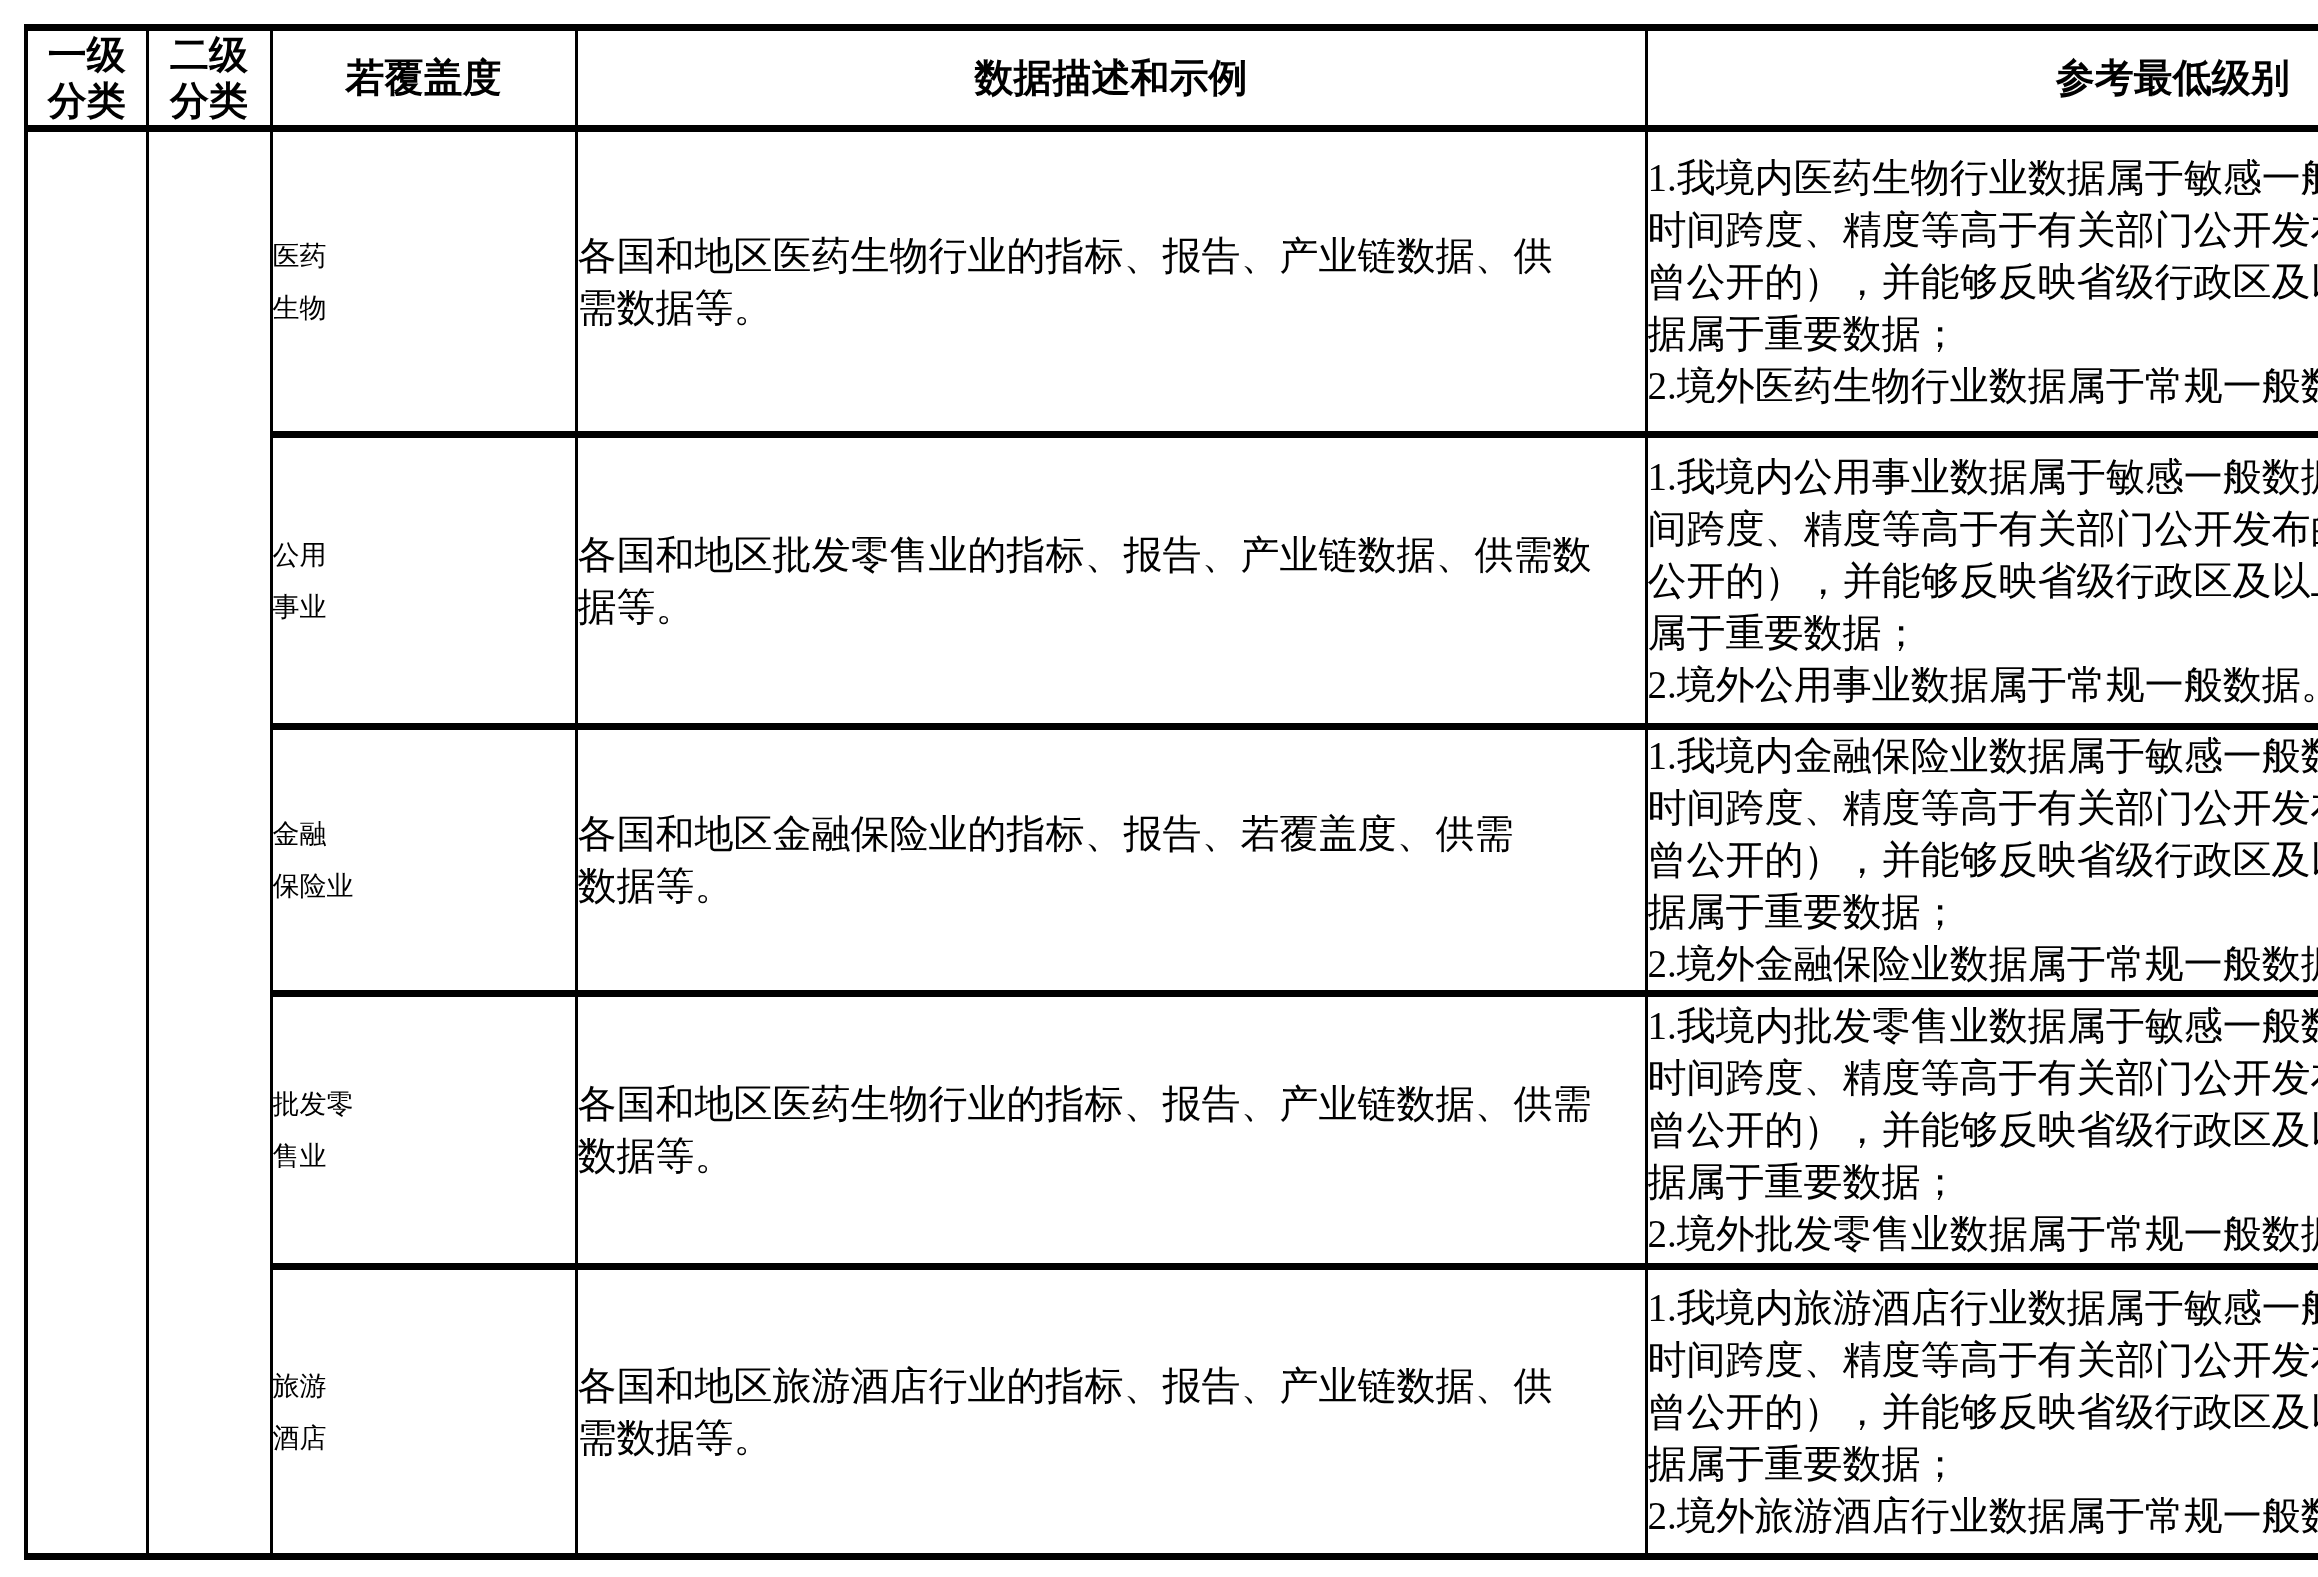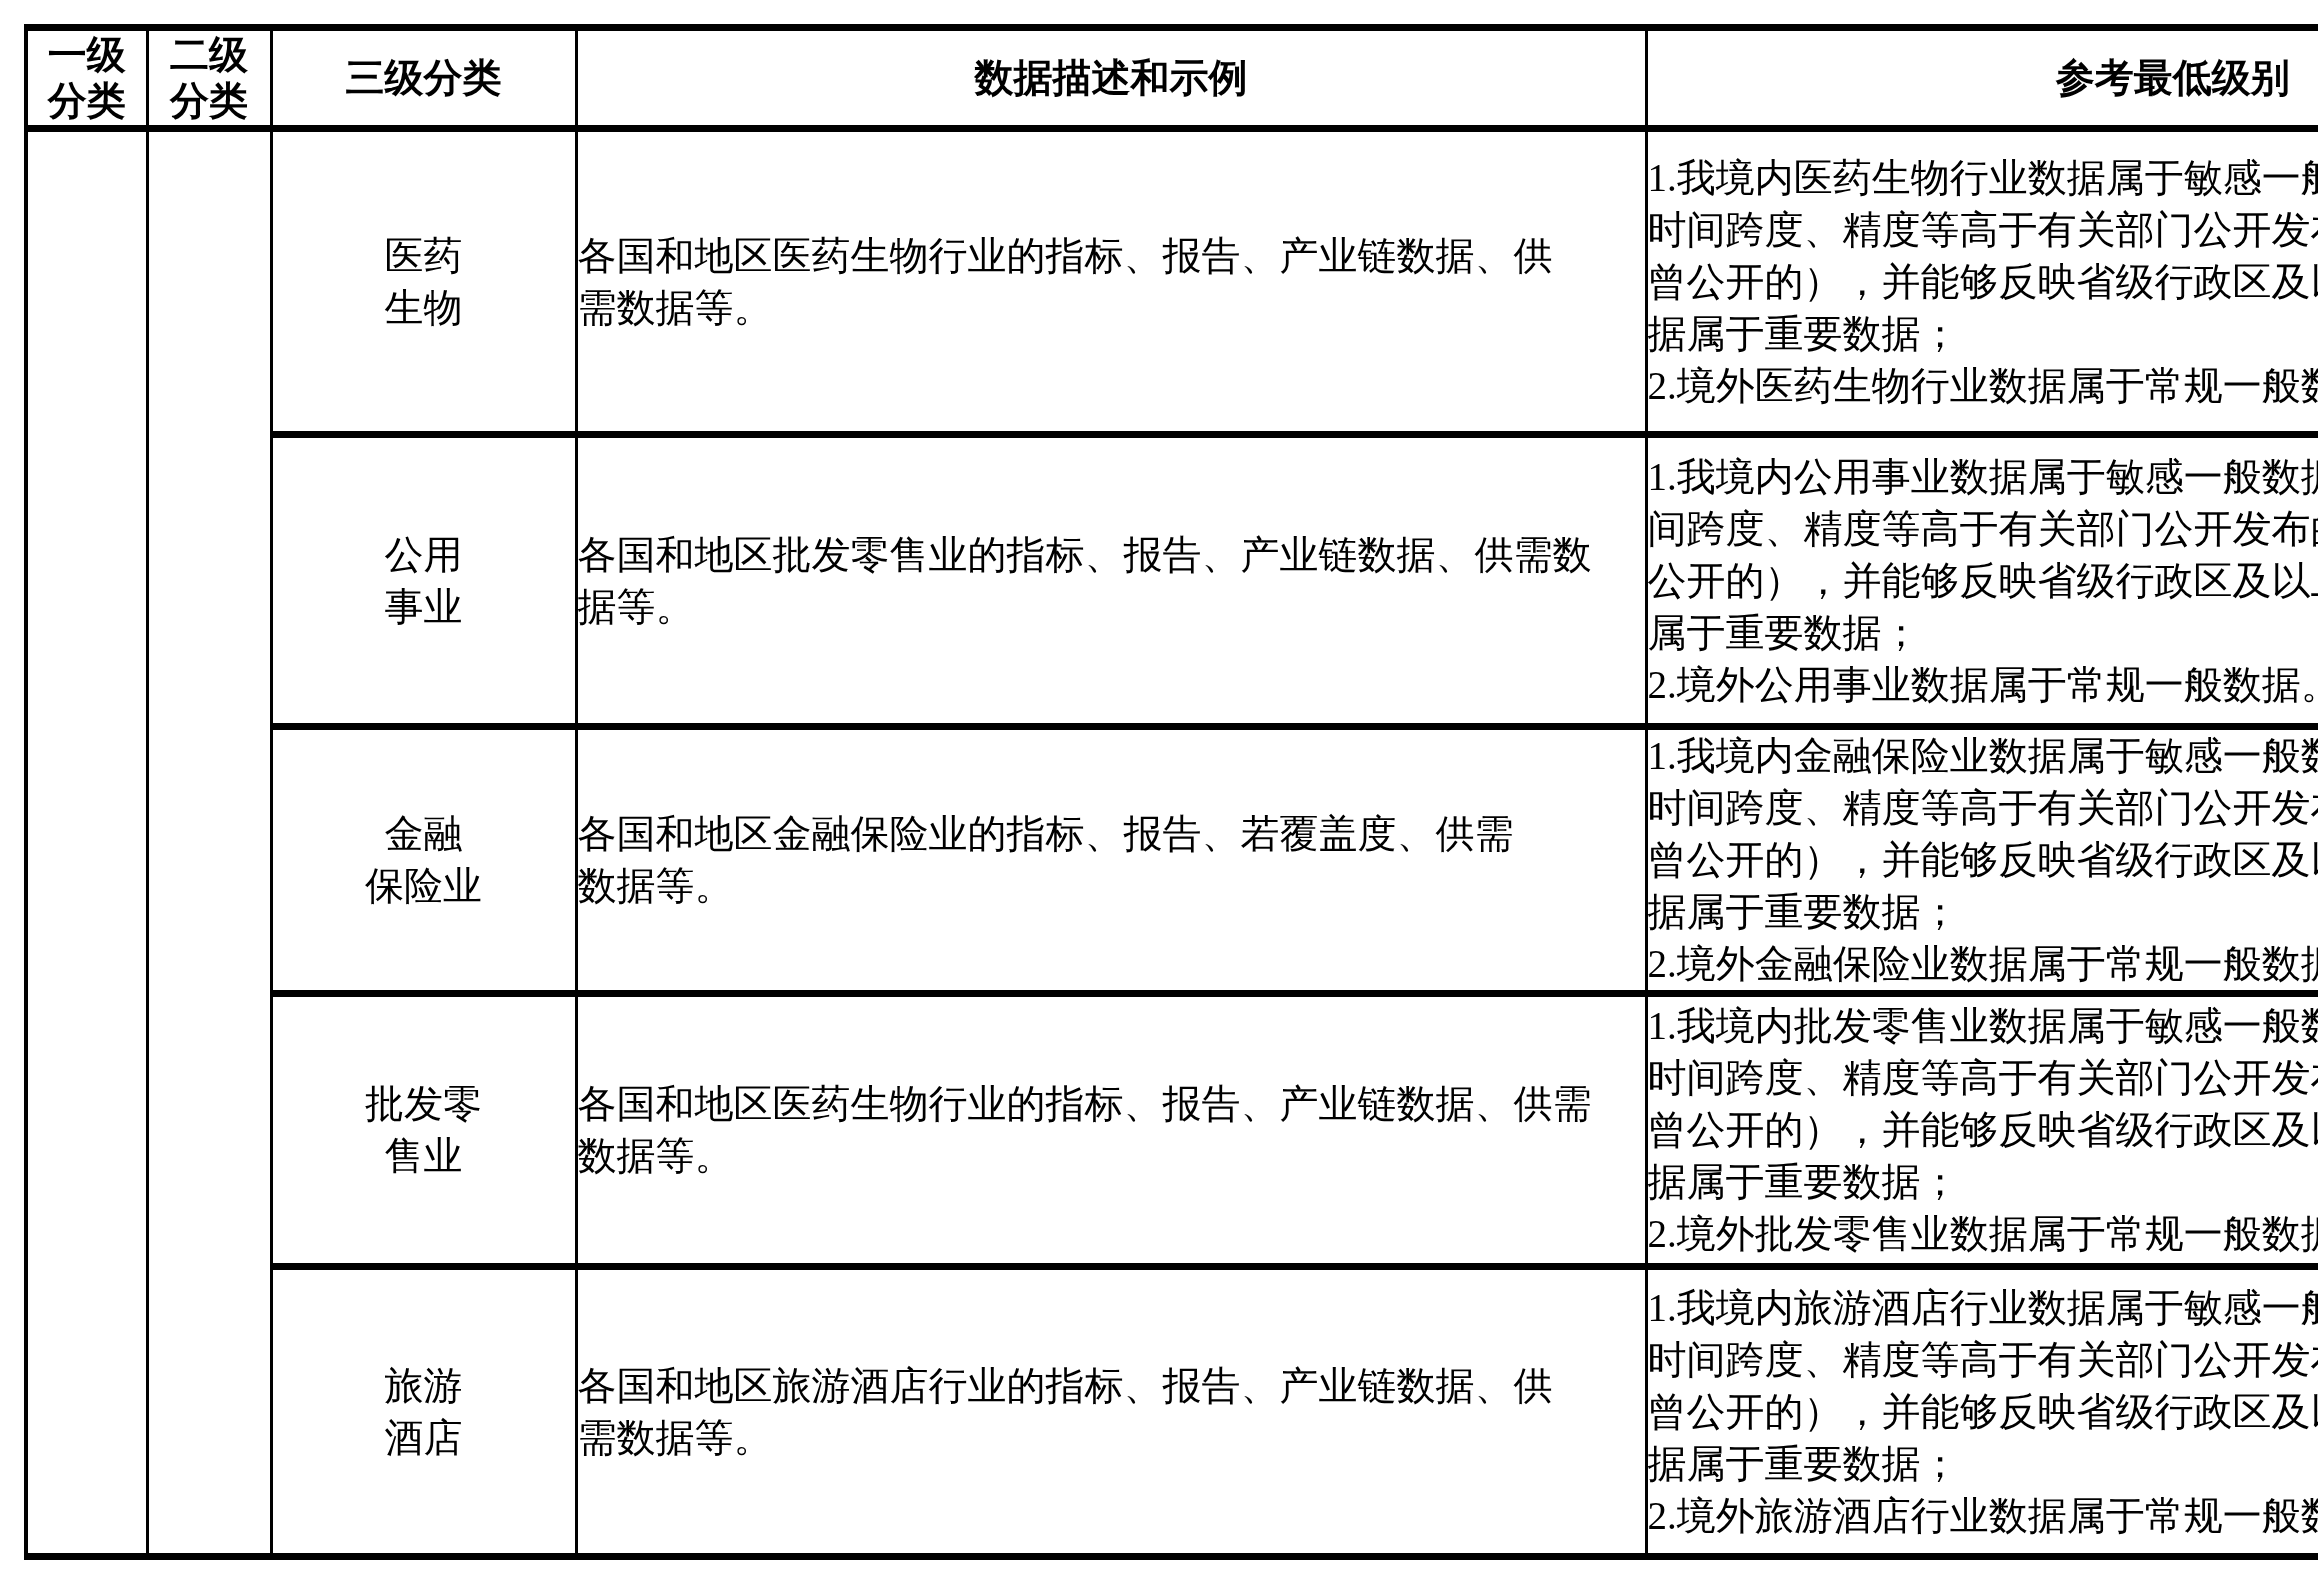--- a/index.html
+++ b/index.html
@@ -41,23 +41,22 @@
     border-right-width: 4.2px;
   }
   th.hdr {
     font-size: 39px;
     font-weight: 700;
     line-height: 46px;
     text-align: center;
     vertical-align: middle;
   }
   td.cat {
-    font-size: 39px;
+    font-size: 27px;
     line-height: 52px;
-    text-align: center;
     vertical-align: middle;
   }
   td.desc {
     font-size: 39px;
     line-height: 52px;
     text-align: left;
     vertical-align: middle;
     padding-left: 19.5px;
     padding-right: 28px;
     margin-left: 44px;
@@ -94,21 +93,21 @@
       <col style="width:305px">
       <col style="width:1070px">
       <col>
     </colgroup>
     <thead>
       <tr class="hrow">
         <th class="hdr">一级
 分类</th>
         <th class="hdr">二级
 分类</th>
-        <th class="hdr">三级分类</th>
+        <th class="hdr">若覆盖度</th>
         <th class="hdr">数据描述和示例</th>
         <th class="hdr">参考最低级别</th>
       </tr>
     </thead>
     <tbody>
       <tr class="r0">
         <td class="merged" rowspan="5"></td>
         <td class="merged" rowspan="5"></td>
         <td class="cat">医药
 生物</td>

